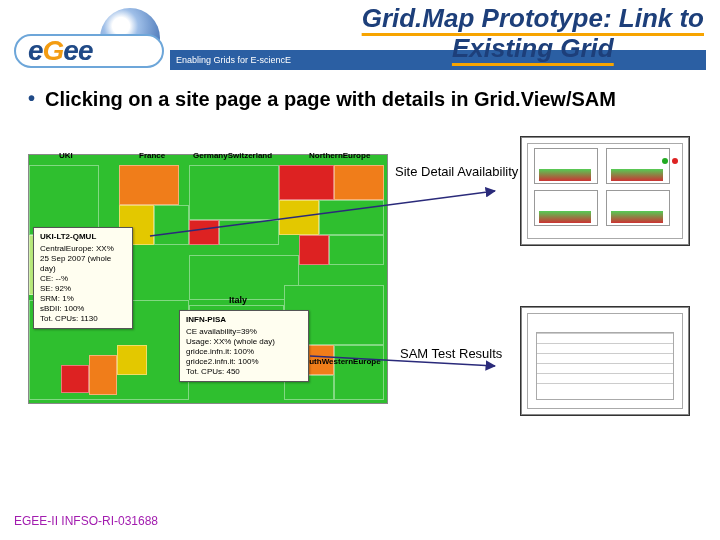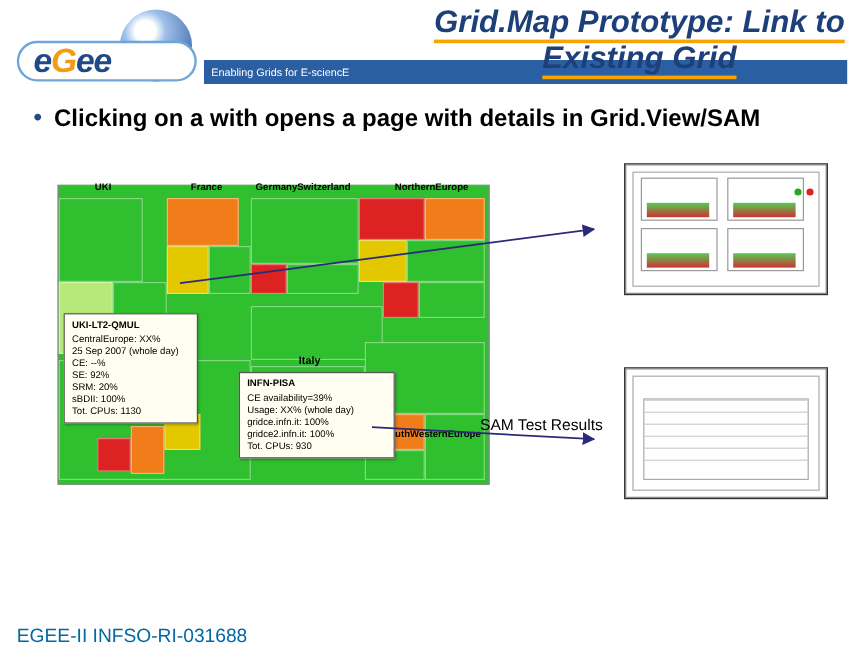--- a/index.html
+++ b/index.html
@@ -15,21 +15,21 @@
   .logo-g { color:#f39c12; }
   .band { position: absolute; left: 170px; top: 50px; right: 14px; height: 20px; background: #2b5fa3; color: #fff; font-size: 9px; display:flex; align-items:center; padding-left:6px; }
   .title { position: absolute; right: 16px; top: 4px; font-size: 26px; font-weight: bold; font-style: italic; color: #1d3f7a; text-align: center; line-height: 1.15; text-decoration: underline; text-decoration-color: #f7a400; text-decoration-thickness: 3px; text-underline-offset: 6px; }
 
   
   .content { position: relative; padding: 12px 18px 0 28px; height: 414px; }
   .bullet { display:flex; gap:10px; font-size: 20px; font-weight: bold; color:#000; }
   .bullet .dot { color:#204a87; line-height:1; font-size:20px; }
 
   
-  .treemap { position:absolute; left:28px; top:78px; width:360px; height:250px; background:#2fbf2f; border:1px solid #888;margin-left:20px; }
+  .treemap { position:absolute; left:28px; top:78px; width:360px; height:250px; background:#2fbf2f; border:1px solid #888; }
   .regionLabels { position:absolute; top:-4px; left:0; right:0; height:14px; }
   .rlabel { position:absolute; top:0; font-size:8px; font-weight:bold; color:#000; }
   .cell { position:absolute; border:1px solid rgba(255,255,255,0.4); }
   .g { background:#2fbf2f; } .y { background:#e3c800; } .o { background:#f07d1a; } .r { background:#d22; } .lg{background:#b7e87a;}
 
   .tooltip { position:absolute; background:#fffef0; border:1px solid #555; padding:4px 6px; font-size:8px; line-height:1.25; box-shadow:1px 1px 2px rgba(0,0,0,.3); }
   .tooltip .hd { font-weight:bold; margin-bottom:2px; }
 
   .italyLabel { position:absolute; left:200px; top:140px; font-size:9px; font-weight:bold; }
   .nEurope { position:absolute; left:170px; top:194px; font-size:8px; font-weight:bold; }
@@ -48,21 +48,21 @@
   .dot-g{display:inline-block;width:6px;height:6px;border-radius:50%;background:#2a2;}
 
   
   svg.arrows { position:absolute; left:0; top:0; pointer-events:none; }
 
   .caption { position:absolute; font-size:13px; color:#000; }
   .cap1 { left:395px; top:88px; }
   .cap2 { left:400px; top:270px; }
 
   
-  .footer { position:absolute; left:14px; bottom:0; font-size:16px; color:#0369a1; }
+  .footer { position:absolute; left:14px; bottom:12px; font-size:12px; color:#a21caf; }
 </style>
 </head>
 <body>
 
 <div class="header">
   <div class="logo">
     <div class="logo-ball"></div>
     <div class="logo-bar">
       <span class="logo-text">
         <span class="logo-e1">e</span><span class="logo-g">G</span><span class="logo-e2">e</span><span class="logo-e3">e</span>
@@ -72,21 +72,21 @@
   <div class="band">Enabling Grids for E-sciencE</div>
   <div class="title">
     <span>Grid.Map Prototype: Link to</span><br>
     <span>Existing Grid</span>
   </div>
 </div>
 
 <div class="content">
   <div class="bullet">
     <span class="dot">•</span>
-    <span>Clicking on a with opens a page with details in Grid.View/SAM</span>
+    <span>Clicking on a site page a page with details in Grid.View/SAM</span>
   </div>
 
   <div class="treemap">
     <div class="regionLabels">
       <span class="rlabel" style="left:30px">UKI</span>
       <span class="rlabel" style="left:110px">France</span>
       <span class="rlabel" style="left:164px">GermanySwitzerland</span>
       <span class="rlabel" style="left:280px">NorthernEurope</span>
     </div>
 
@@ -115,37 +115,37 @@
     <div class="cell r" style="left:200px;top:195px;width:30px;height:30px"></div>
     <div class="cell g" style="left:255px;top:130px;width:100px;height:60px"></div>
     <div class="cell o" style="left:255px;top:190px;width:50px;height:30px"></div>
     <div class="cell g" style="left:305px;top:190px;width:50px;height:55px"></div>
     <div class="cell g" style="left:255px;top:220px;width:50px;height:25px"></div>
 
     <span class="italyLabel">Italy</span>
     <span class="nEurope">NorthernEurope</span>
     <span class="swEurope">SouthWesternEurope</span>
 
-    <div class="tooltip" style="left:4px; top:106px; width:112px;">
+    <div class="tooltip" style="left:4px; top:72px; width:100px;">
       <div class="hd">UKI-LT2-QMUL</div>
       <div>CentralEurope: XX%</div>
       <div>25 Sep 2007 (whole day)</div>
       <div>CE: --%</div>
       <div>SE: 92%</div>
-      <div>SRM: 20%</div>
+      <div>SRM: 1%</div>
       <div>sBDII: 100%</div>
       <div>Tot. CPUs: 1130</div>
     </div>
     <div class="tooltip" style="left:150px; top:155px; width:130px;">
       <div class="hd">INFN-PISA</div>
       <div>CE availability=39%</div>
       <div>Usage: XX% (whole day)</div>
       <div>gridce.infn.it: 100%</div>
       <div>gridce2.infn.it: 100%</div>
-      <div>Tot. CPUs: 930</div>
+      <div>Tot. CPUs: 450</div>
     </div>
   </div>
 
   <div class="thumb thumb1">
     <div class="thumb-inner">
       <div class="mini" style="left:6px;top:4px;width:64px;height:36px">
         <div class="bar" style="left:4px;bottom:2px;width:52px;height:12px"></div>
       </div>
       <div class="mini" style="left:78px;top:4px;width:64px;height:36px">
         <div class="bar" style="left:4px;bottom:2px;width:52px;height:12px"></div>
@@ -166,20 +166,21 @@
         <div class="trow"></div>
         <div class="trow"></div>
         <div class="trow"></div>
         <div class="trow"></div>
         <div class="trow"></div>
         <div class="trow"></div>
       </div>
     </div>
   </div>
 
+  <span class="caption cap1">Site Detail Availability</span>
   <span class="caption cap2">SAM Test Results</span>
 
   <svg class="arrows" width="700" height="420">
     <defs>
       <marker id="ah" viewBox="0 0 10 10" refX="9" refY="5" markerWidth="7" markerHeight="7" orient="auto">
         <path d="M0,0 L10,5 L0,10 z" fill="#2a2a7a"></path>
       </marker>
     </defs>
     <line x1="150" y1="160" x2="495" y2="115" stroke="#2a2a7a" stroke-width="1.5" marker-end="url(#ah)"></line>
     <line x1="310" y1="280" x2="495" y2="290" stroke="#2a2a7a" stroke-width="1.5" marker-end="url(#ah)"></line>

